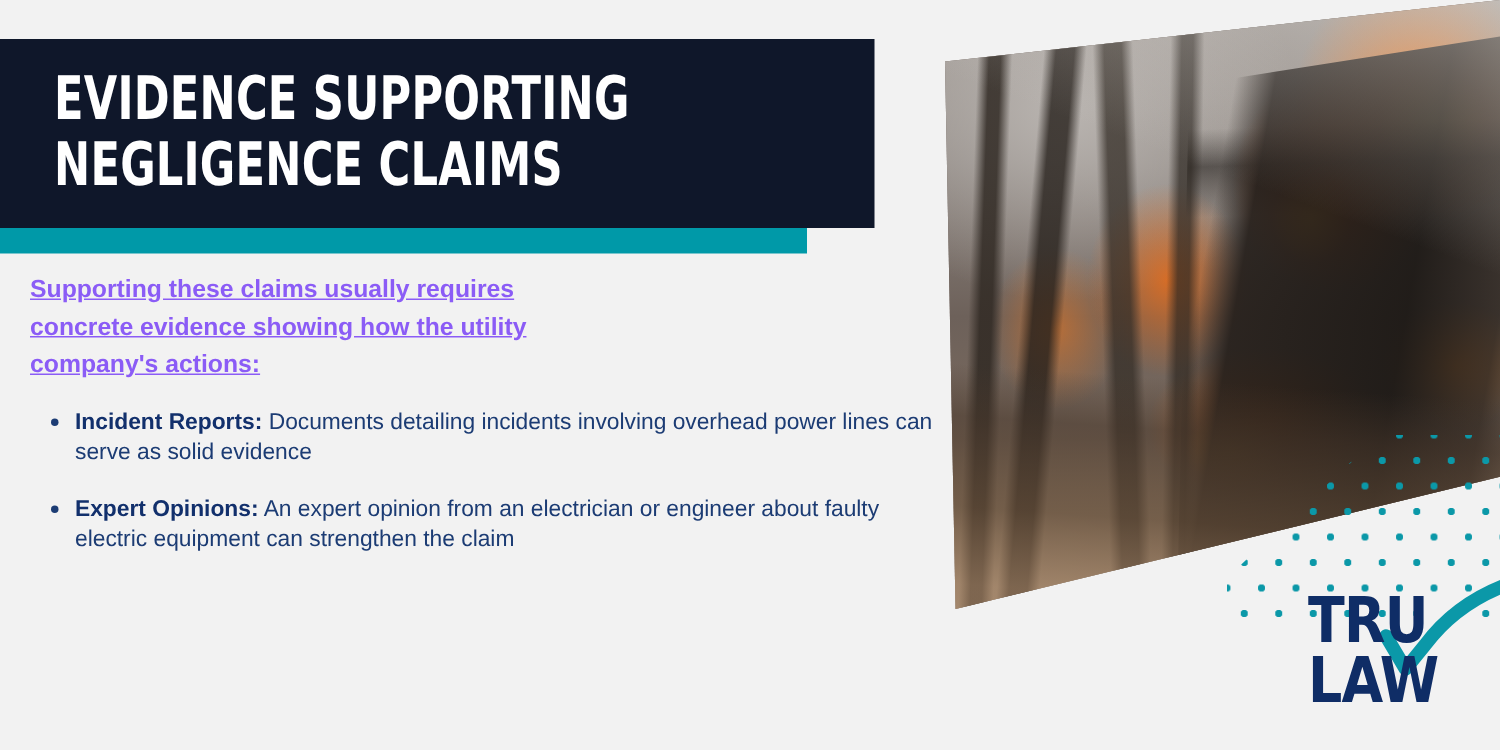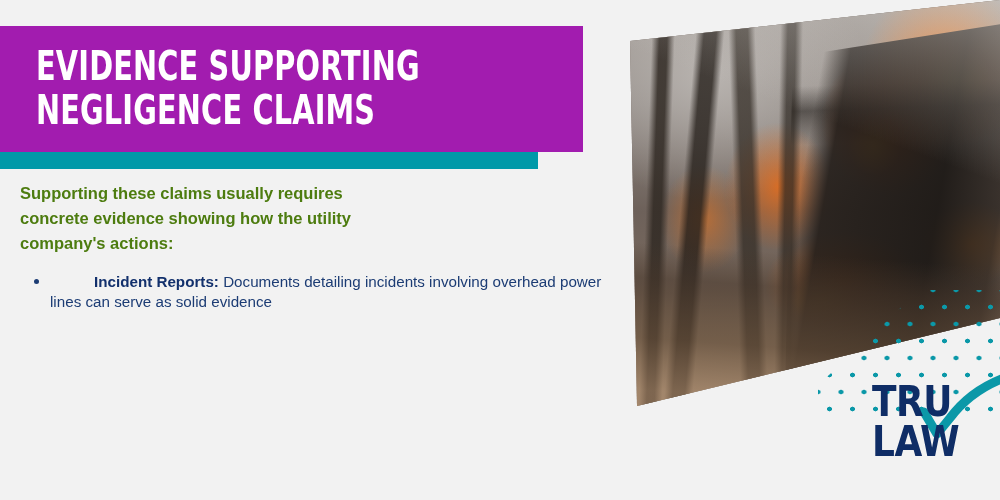--- a/index.html
+++ b/index.html
@@ -21,21 +21,21 @@
     overflow: hidden;
   }
 
   
   #title-banner {
     position: absolute;
     left: 0;
     top: 26px;
     width: 583px;
     height: 126px;
-    background: #a21caf;
+    background: #0f172a;
   }
   #title-text {
     position: absolute;
     left: 36px;
     top: 18px;
     width: 520px;
     color: #ffffff;
     font-family: "Liberation Sans Narrow", "DejaVu Sans Condensed", "Liberation Sans", sans-serif;
     font-size: 40px;
     line-height: 44px;
@@ -54,25 +54,26 @@
     height: 17px;
     background: #0099a8;
   }
 
   
   #intro-paragraph {
     position: absolute;
     left: 20px;
     top: 181px;
     width: 470px;
-    color: #4d7c0f;
+    color: #8b5cf6;
     font-size: 16.5px;
     line-height: 25px;
     font-weight: bold;
     white-space: pre-line;
+    text-decoration: underline;
   }
 
   
   #evidence-list {
     position: absolute;
     left: 20px;
     top: 272px;
     width: 605px;
     margin: 0;
     padding: 0;
@@ -92,21 +93,20 @@
     left: 14px;
     top: 7px;
     width: 5px;
     height: 5px;
     border-radius: 50%;
     background: #1c3c74;
   }
   .item-label {
     font-weight: bold;
     color: #12306c;
-    margin-left: 44px;
   }
   .item-desc {
     font-weight: normal;
   }
 
   
   #fire-photo {
     position: absolute;
     left: 630px;
     top: 0;
@@ -171,21 +171,21 @@
       radial-gradient(circle, #0b98a8 2.3px, rgba(11,152,168,0) 2.6px);
     background-size: 23px 34px, 23px 34px;
     background-position: 0 0, 11.5px 17px;
     clip-path: polygon(0% 78%, 56% 0%, 100% 0%, 100% 100%, 0% 100%);
   }
 
   
   #tru-law-logo {
     position: absolute;
     left: 868px;
-    top: 378px;
+    top: 390px;
     width: 132px;
     height: 98px;
   }
   .logo-word {
     color: #0f2d66;
     font-family: "Liberation Sans Narrow", "DejaVu Sans Condensed", "Liberation Sans", sans-serif;
     font-size: 42px;
     line-height: 40px;
     font-weight: bold;
     letter-spacing: -0.5px;
@@ -228,20 +228,25 @@
   <div id="intro-paragraph">Supporting these claims usually requires
 concrete evidence showing how the utility
 company's actions:</div>
 
   <ul id="evidence-list">
     <li class="evidence-item">
       <span class="bullet-dot"></span>
       <span class="item-label">Incident Reports:</span>
       <span class="item-desc">Documents detailing incidents involving overhead power lines can serve as solid evidence</span>
     </li>
+    <li class="evidence-item">
+      <span class="bullet-dot"></span>
+      <span class="item-label">Expert Opinions:</span>
+      <span class="item-desc">An expert opinion from an electrician or engineer about faulty electric equipment can strengthen the claim</span>
+    </li>
   </ul>
 
   <div id="tru-law-logo">
     <svg id="logo-check" viewBox="0 0 100 70">
       <path d="M4 40 L17 62 L30 46 Q54 14 96 2" fill="none" stroke="#0b98a8" stroke-width="9" stroke-linecap="round" stroke-linejoin="round"></path>
     </svg>
     <div class="logo-word" id="logo-tru">TRU</div>
     <div class="logo-word" id="logo-law">LAW</div>
   </div>
 

